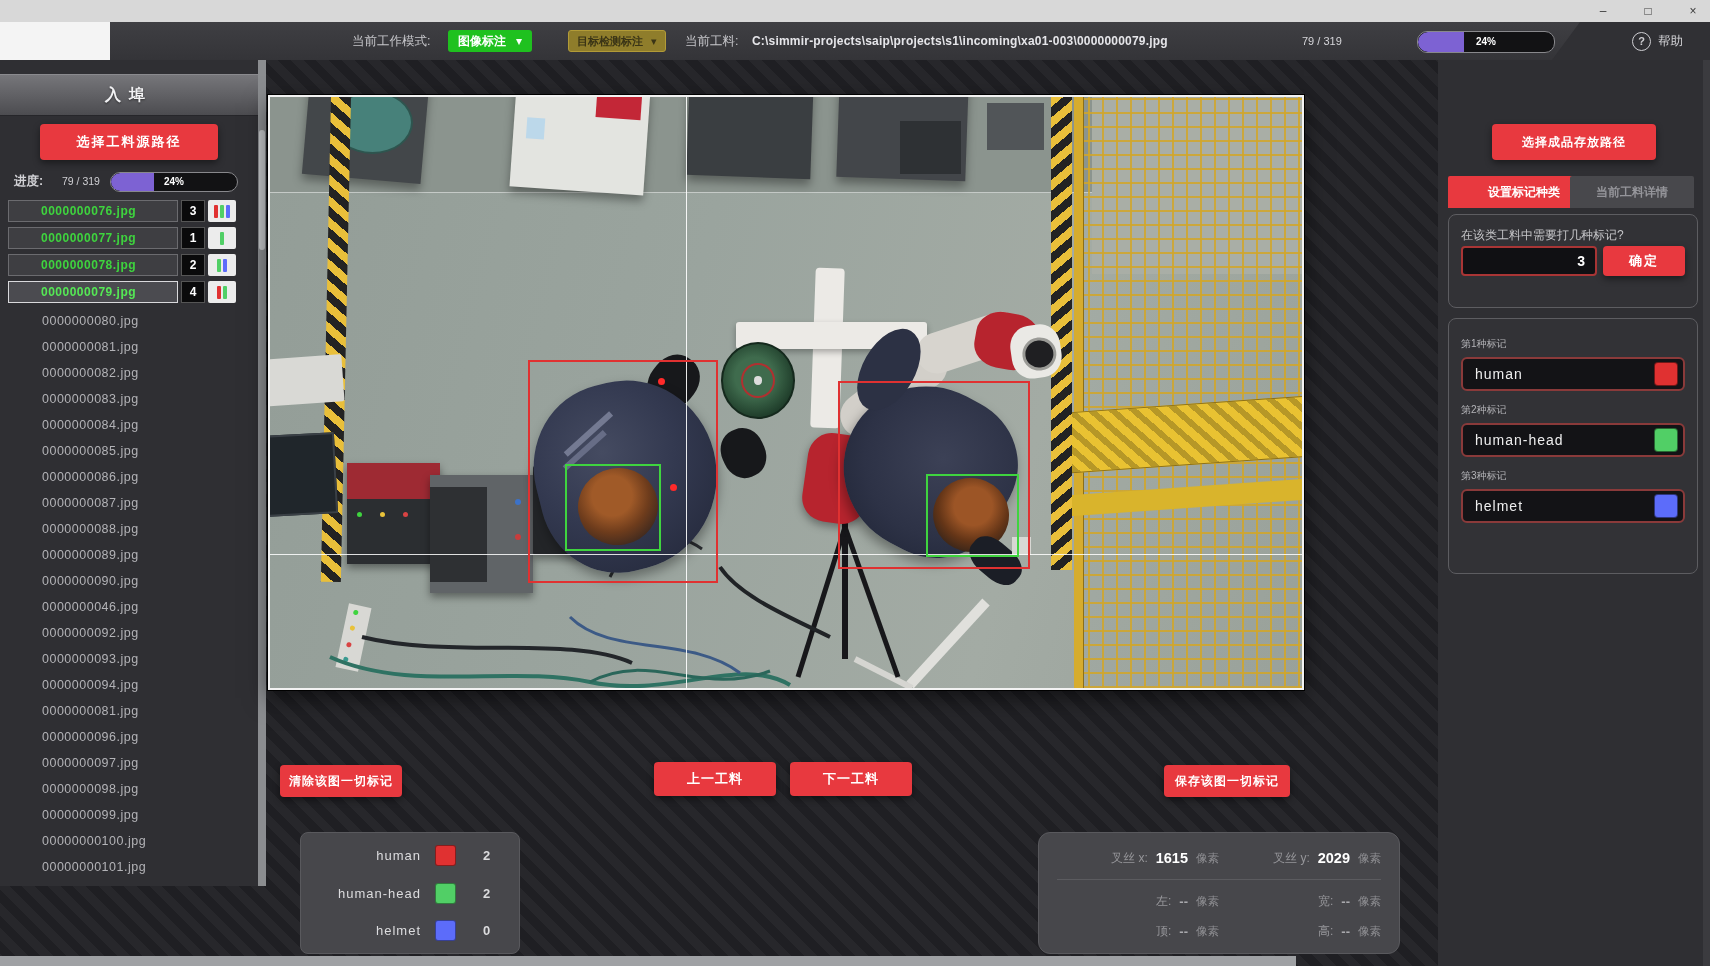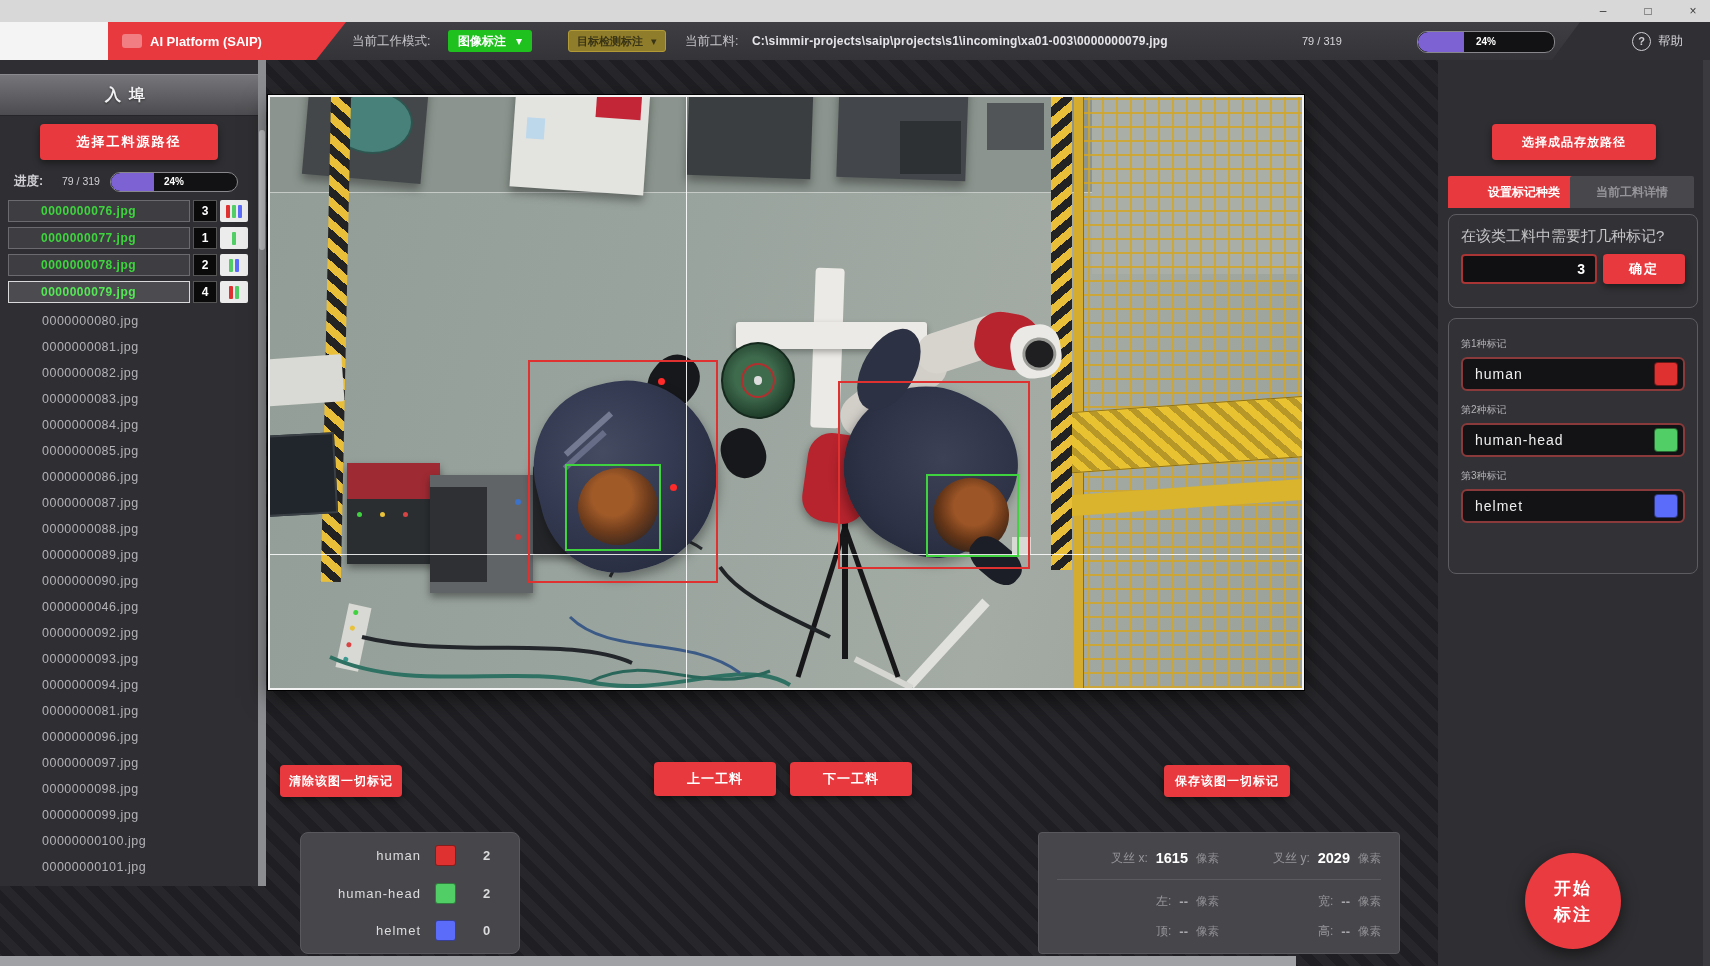--- a/index.html
+++ b/index.html
@@ -39,37 +39,37 @@
   #right-panel{left:1438px;top:60px;width:272px;height:906px;}
   .band{left:0;width:100%;height:40px;background:linear-gradient(#76767a,#4c4c50);border-top:1px solid #8a8a8e;border-bottom:1px solid #26262a;color:#f1f1f3;font-size:16px;font-weight:bold;text-align:center;line-height:40px;letter-spacing:8px;text-shadow:0 1px 2px rgba(0,0,0,.5);}
   .red-btn{background:#e8393f;color:#fff;border:none;border-radius:4px;font-family:inherit;font-weight:bold;box-shadow:0 3px 7px rgba(0,0,0,.45);cursor:pointer;text-align:center;}
   #lp-select{left:40px;top:64px;width:178px;height:36px;font-size:13px;letter-spacing:2px;}
   #lp-progress-row{left:0;top:110px;width:258px;height:26px;}
   #lp-progress-label{left:14px;top:0;color:#d2d2d6;font-size:12.5px;font-weight:bold;line-height:22px;}
   #lp-progress-text{left:62px;top:0;color:#cfcfd3;font-size:10.5px;line-height:22px;}
   #lp-pill{left:110px;top:2px;width:126px;height:18px;}
   #lp-pill .pct{line-height:18px;}
   #file-list{left:8px;top:140px;width:240px;height:686px;overflow:hidden;}
-  .file-row{display:flex;align-items:flex-end;height:22px;margin:0 0 5px 0;cursor:pointer;}
+  .file-row{display:flex;align-items:flex-end;height:22px;margin:0 12px 5px 0;cursor:pointer;}
   .file-row .name-cell{flex:1;height:22px;background:#3e3e42;border:1px solid #6b6b6f;box-sizing:border-box;color:#3ed43e;font-size:12px;font-weight:bold;line-height:20px;padding-left:32px;letter-spacing:.5px;}
   .file-row.selected .name-cell{background:#4b4b50;border-color:#d9d9dc;color:#55e855;}
   .file-row .badge{width:24px;height:22px;margin-left:3px;background:#0a0a0b;border:1px solid #555;box-sizing:border-box;color:#fff;font-size:12px;font-weight:bold;text-align:center;line-height:20px;}
   .file-row .chip{width:28px;height:22px;margin-left:3px;background:#ececec;border-radius:2px;display:flex;align-items:center;justify-content:center;gap:2px;}
   .file-row .chip i{display:block;width:4px;height:13px;border-radius:1px;}
   .file-plain{height:26px;line-height:26px;color:#b3b3b7;font-size:12.5px;padding-left:34px;letter-spacing:.5px;cursor:pointer;}
   #lp-scroll{left:258px;top:60px;width:8px;height:826px;background:#8b8d90;}
   #lp-thumb{left:259px;top:130px;width:6px;height:120px;background:#c4c6c9;border-radius:3px;}
   
   #rp-select{left:54px;top:64px;width:164px;height:36px;font-size:12px;letter-spacing:1px;}
   .tab{top:116px;height:32px;font-size:12px;font-weight:bold;text-align:center;line-height:32px;cursor:pointer;border-radius:2px 2px 0 0;}
   #tab-active{left:10px;width:120px;background:#e8393f;color:#fff;padding-left:16px;}
   #tab-inactive{left:132px;width:124px;background:#48484c;color:#95959a;}
   .rp-box{left:10px;width:250px;border:1px solid #5d5d61;border-radius:8px;box-sizing:border-box;background:#323236;}
   #rp-box1{top:154px;height:94px;padding:12px 12px;}
-  #rp-question{color:#c6c6c9;font-size:15px;margin-bottom:8px;}
+  #rp-question{color:#c6c6c9;font-size:12px;margin-bottom:2px;}
   #rp-count-row{display:flex;gap:6px;}
   #rp-count-input{flex:1;height:30px;background:#101013;border:2px solid #a93535;border-radius:4px;box-sizing:border-box;color:#fff;font-size:14px;font-weight:bold;text-align:right;padding-right:10px;line-height:26px;}
   #rp-confirm{width:82px;height:30px;font-size:13px;letter-spacing:2px;}
   #rp-box2{top:258px;height:256px;padding:6px 12px;}
   .marker-group{margin-top:12px;}
   .marker-label{color:#b4b4b8;font-size:10px;margin-bottom:6px;}
   .marker-input{height:34px;background:#131316;border:2px solid #8a3a3a;border-radius:6px;display:flex;align-items:center;box-sizing:border-box;padding:0 5px 0 12px;}
   .marker-input .val{flex:1;color:#eee;font-size:14px;letter-spacing:1px;}
   .marker-input .swatch{width:22px;height:22px;border-radius:4px;border:1px solid rgba(0,0,0,.5);cursor:pointer;}
   #start-btn{left:87px;top:793px;width:96px;height:96px;border-radius:50%;background:#ea3b40;box-shadow:0 5px 16px rgba(0,0,0,.55);color:#fff;font-size:17px;font-weight:bold;text-align:center;display:flex;flex-direction:column;justify-content:center;gap:3px;cursor:pointer;letter-spacing:2px;}
@@ -89,21 +89,21 @@
   #btn-prev{left:654px;top:762px;width:122px;height:34px;font-size:13px;}
   #btn-next{left:790px;top:762px;width:122px;height:34px;font-size:13px;}
   #btn-save{left:1164px;top:765px;width:126px;}
   
   #legend{left:300px;top:832px;width:220px;height:122px;background:#47474b;border:1px solid #59595d;border-radius:8px;box-sizing:border-box;padding:12px 16px;display:flex;flex-direction:column;justify-content:space-between;}
   .legend-row{display:flex;align-items:center;gap:14px;}
   .legend-row .lab{width:104px;text-align:right;color:#dcdcde;font-size:13px;letter-spacing:1px;}
   .legend-row .sw{width:19px;height:19px;border-radius:3px;border:1px solid rgba(0,0,0,.4);}
   .legend-row .cnt{flex:1;text-align:center;color:#dcdcde;font-size:13px;font-weight:bold;}
   
-  #readout{left:1038px;top:832px;width:362px;height:122px;background:#47474b;border:1px solid #59595d;border-radius:4px;box-sizing:border-box;padding:10px 18px;}
+  #readout{left:1038px;top:832px;width:362px;height:122px;background:#47474b;border:1px solid #59595d;border-radius:12px;box-sizing:border-box;padding:10px 18px;}
   .ro-row{display:flex;align-items:center;height:30px;}
   .ro-half{flex:1;display:flex;align-items:center;justify-content:flex-end;gap:8px;}
   .ro-lab{color:#96969a;font-size:12px;}
   .ro-val{color:#fff;font-size:14.5px;font-weight:bold;}
   .ro-val.dim{color:#a9a9ad;font-weight:bold;font-size:13px;}
   .ro-unit{color:#8f8f93;font-size:11.5px;}
   #ro-divider{height:1px;background:#5b5b5f;margin:6px 0;}
 </style>
 </head>
 <body>
@@ -112,24 +112,20 @@
 
   <div class="abs" id="titlebar">
     <div class="abs winbtn" style="left:1588px">–</div>
     <div class="abs winbtn" style="left:1633px">□</div>
     <div class="abs winbtn" style="left:1678px">×</div>
   </div>
 
   <div class="abs" id="appheader">
     <div class="abs" id="hdr-right-seam"></div>
     <div class="abs" id="brand-white"></div>
-    <div class="abs" id="brand-band">
-      <span class="logo"></span>
-      <span class="txt">AI Platform (SAIP)</span>
-    </div>
     <div class="abs hdr-label" id="mode-label">当前工作模式:</div>
     <div class="abs" id="mode-btn-green">
       <span>图像标注</span>
       <span>▾</span>
     </div>
     <div class="abs" id="mode-btn-olive">
       <span>目标检测标注</span>
       <span>▾</span>
     </div>
     <div class="abs hdr-label" id="file-label">当前工料:</div>
@@ -411,19 +407,15 @@
           </div>
         </div>
         <div class="marker-group">
           <div class="marker-label">第3种标记</div>
           <div class="marker-input">
             <span class="val">helmet</span>
             <span class="swatch" style="background: rgb(92, 108, 250);"></span>
           </div>
         </div>
       </div>
-    <div class="abs" id="start-btn">
-      <span>开始</span>
-      <span>标注</span>
-    </div>
   </div>
   <div class="abs" id="rp-scroll"></div>
 </div>
 
 </body></html>

